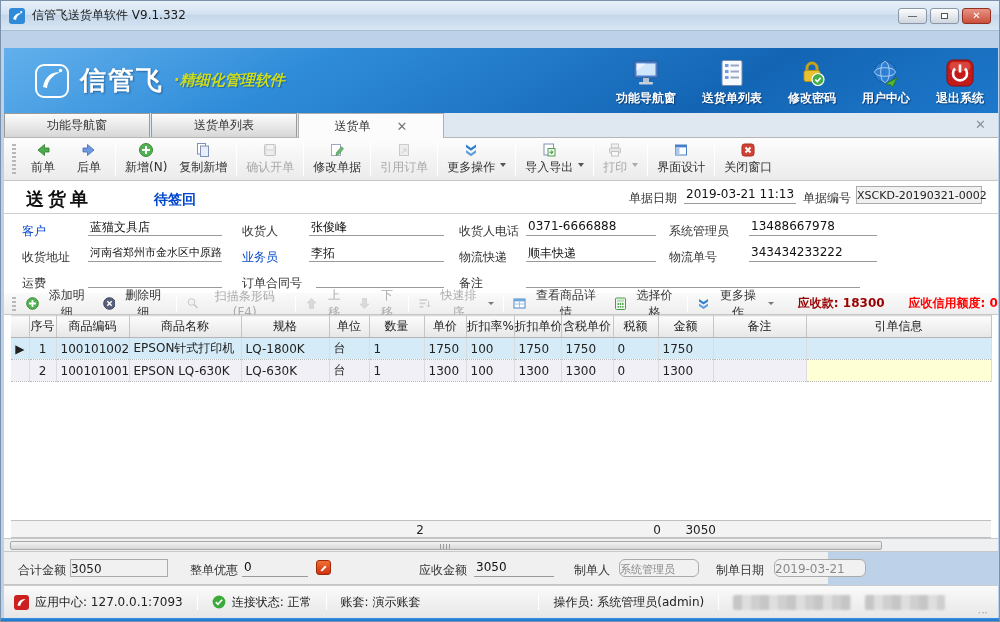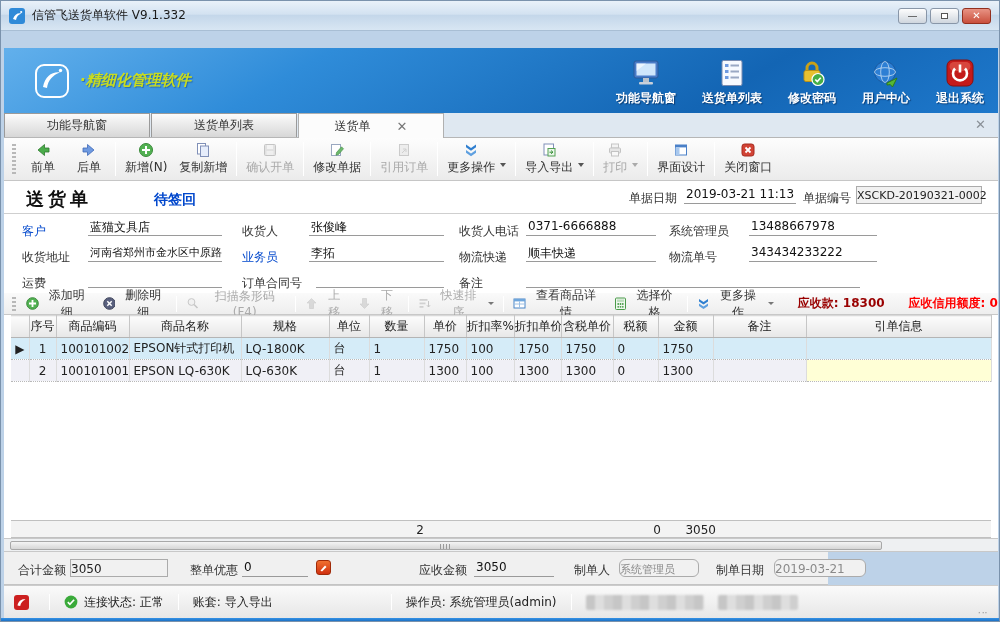--- a/index.html
+++ b/index.html
@@ -162,20 +162,21 @@
   </div>
 
 
   <div class="bluehead">
     <div class="brand">
       <svg width="36" height="36">
           <rect x="2" y="2" width="32" height="32" rx="8" fill="none" stroke="#fff" stroke-width="2"></rect>
           <path d="M9 24 C11 13.5 18 8.5 26 9.5 C19 12 14 17 13 25 Z" fill="#fff"></path>
           <circle cx="26.5" cy="7.5" r="1.7" fill="#fff"></circle>
         </svg>
+      <span class="bname">信管飞</span>
       <span class="btag">·精细化管理软件</span>
     </div>
     <div class="hactions">
       <div class="haction">
         <svg width="30" height="30">
             <rect x="3" y="3" width="24" height="17" rx="2" fill="#4a7cc8" stroke="#2a5a9a"></rect>
             <rect x="5.5" y="5.5" width="19" height="12" fill="#cfe6fb"></rect>
             <path d="M5.5 5.5 L15 5.5 L5.5 13 Z" fill="#fff" opacity=".6"></path>
             <rect x="12" y="20" width="6" height="4" fill="#b9c2cc"></rect>
             <rect x="8" y="24" width="14" height="2.5" rx="1" fill="#c8d0da"></rect>
@@ -569,30 +570,31 @@
     <div class="boxfield roval" style="left:770px;width:92px;font-size:12px">2019-03-21</div>
   </div>
 
   <div class="statusbar">
     <span class="sicon">
       <svg width="15" height="15">
           <rect width="15" height="15" rx="3" fill="#cc2020"></rect>
           <path d="M3.5 10.5 C4.5 5.5 8.2 3.5 11.5 4.5 C8.8 5.8 6.8 7.8 6.2 11 Z" fill="#fff"></path>
         </svg>
       </span>
+    <span>应用中心: 127.0.0.1:7093</span>
     <div class="ssep"></div>
     <span class="sicon">
       <svg width="14" height="14">
           <circle cx="7" cy="7" r="6.4" fill="#3aaa3a"></circle>
           <path d="M3.8 7.2 l2.1 2.1 l4.2 -4.6" stroke="#fff" stroke-width="1.7" fill="none"></path>
         </svg>
       </span>
     <span>连接状态: 正常</span>
     <div class="ssep"></div>
-    <span>账套: 导入导出</span>
+    <span>账套: 演示账套</span>
     <div class="ssep" style="margin-left:118px"></div>
     <span>操作员: 系统管理员(admin)</span>
     <div class="ssep"></div>
     <span class="redacted" style="width:118px"></span>
     <span class="redacted" style="width:80px;margin-left:14px"></span>
     <span class="rgrip">⠠⠤</span>
   </div>
 
   <div class="bottomedge"></div>
 </div>

